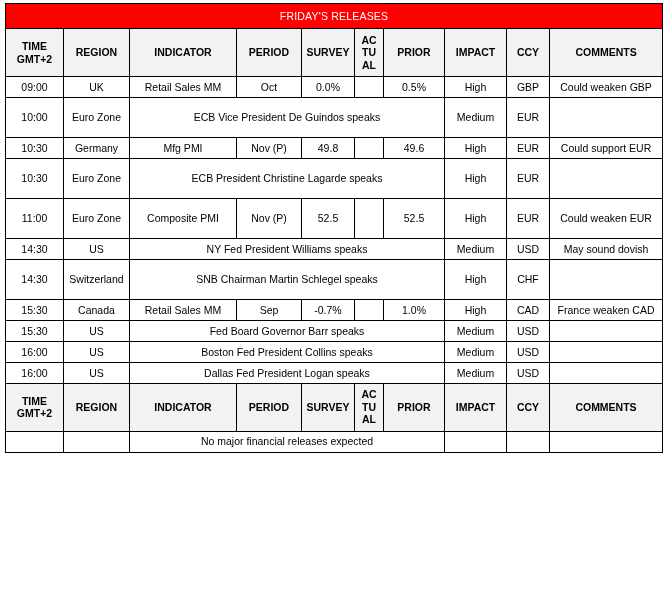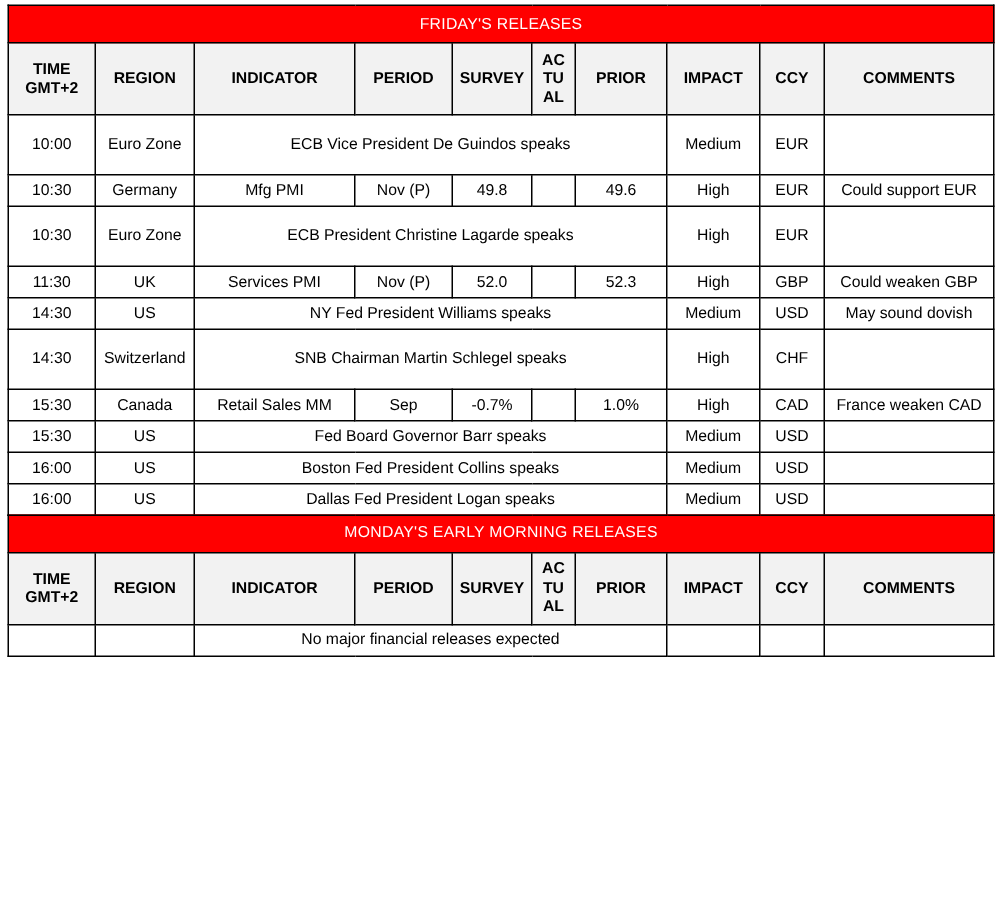--- a/index.html
+++ b/index.html
@@ -118,20 +118,32 @@
           <span>AC</span><br>
           <span>TU</span><br>
           <span>AL</span>
         </td>
         <td>PRIOR</td>
         <td>IMPACT</td>
         <td>CCY</td>
         <td>COMMENTS</td>
       </tr>
 
+    <tr class="r1">
+          <td>09:00</td>
+          <td>UK</td>
+          <td>Retail Sales MM</td>
+          <td>Oct</td>
+          <td>0.0%</td>
+          <td></td>
+          <td>0.5%</td>
+          <td>High</td>
+          <td>GBP</td>
+          <td>Could weaken GBP</td>
+        </tr>
         <tr class="r2">
           <td>10:00</td>
           <td>Euro Zone</td>
           <td colspan="5">ECB Vice President De Guindos speaks</td>
           <td>Medium</td>
           <td>EUR</td>
           <td></td>
         </tr>
         <tr class="r1">
           <td>10:30</td>
@@ -146,31 +158,31 @@
           <td>Could support EUR</td>
         </tr>
         <tr class="r2">
           <td>10:30</td>
           <td>Euro Zone</td>
           <td colspan="5">ECB President Christine Lagarde speaks</td>
           <td>High</td>
           <td>EUR</td>
           <td></td>
         </tr>
-        <tr class="r1">
-          <td>11:30</td>
-          <td>UK</td>
-          <td>Services PMI</td>
+        <tr class="r2">
+          <td>11:00</td>
+          <td>Euro Zone</td>
+          <td>Composite PMI</td>
           <td>Nov (P)</td>
-          <td>52.0</td>
-          <td></td>
-          <td>52.3</td>
-          <td>High</td>
-          <td>GBP</td>
-          <td>Could weaken GBP</td>
+          <td>52.5</td>
+          <td></td>
+          <td>52.5</td>
+          <td>High</td>
+          <td>EUR</td>
+          <td>Could weaken EUR</td>
         </tr>
         <tr class="r1">
           <td>14:30</td>
           <td>US</td>
           <td colspan="5">NY Fed President Williams speaks</td>
           <td>Medium</td>
           <td>USD</td>
           <td>May sound dovish</td>
         </tr>
         <tr class="r2">
@@ -227,23 +239,20 @@
         <col class="c-ind">
         <col class="c-period">
       <col class="c-survey">
         <col class="c-actual">
         <col class="c-prior">
         <col class="c-impact">
       <col class="c-ccy">
         <col class="c-comm">
     </colgroup>
     <tbody>
-      <tr>
-        <td class="section-title" colspan="10">MONDAY'S EARLY MORNING RELEASES</td>
-      </tr>
       <tr class="hdr">
         <td>
           <span>TIME</span><br>
           <span>GMT+2</span>
         </td>
         <td>REGION</td>
         <td>INDICATOR</td>
         <td>PERIOD</td>
         <td>SURVEY</td>
         <td class="nowrap-narrow">

